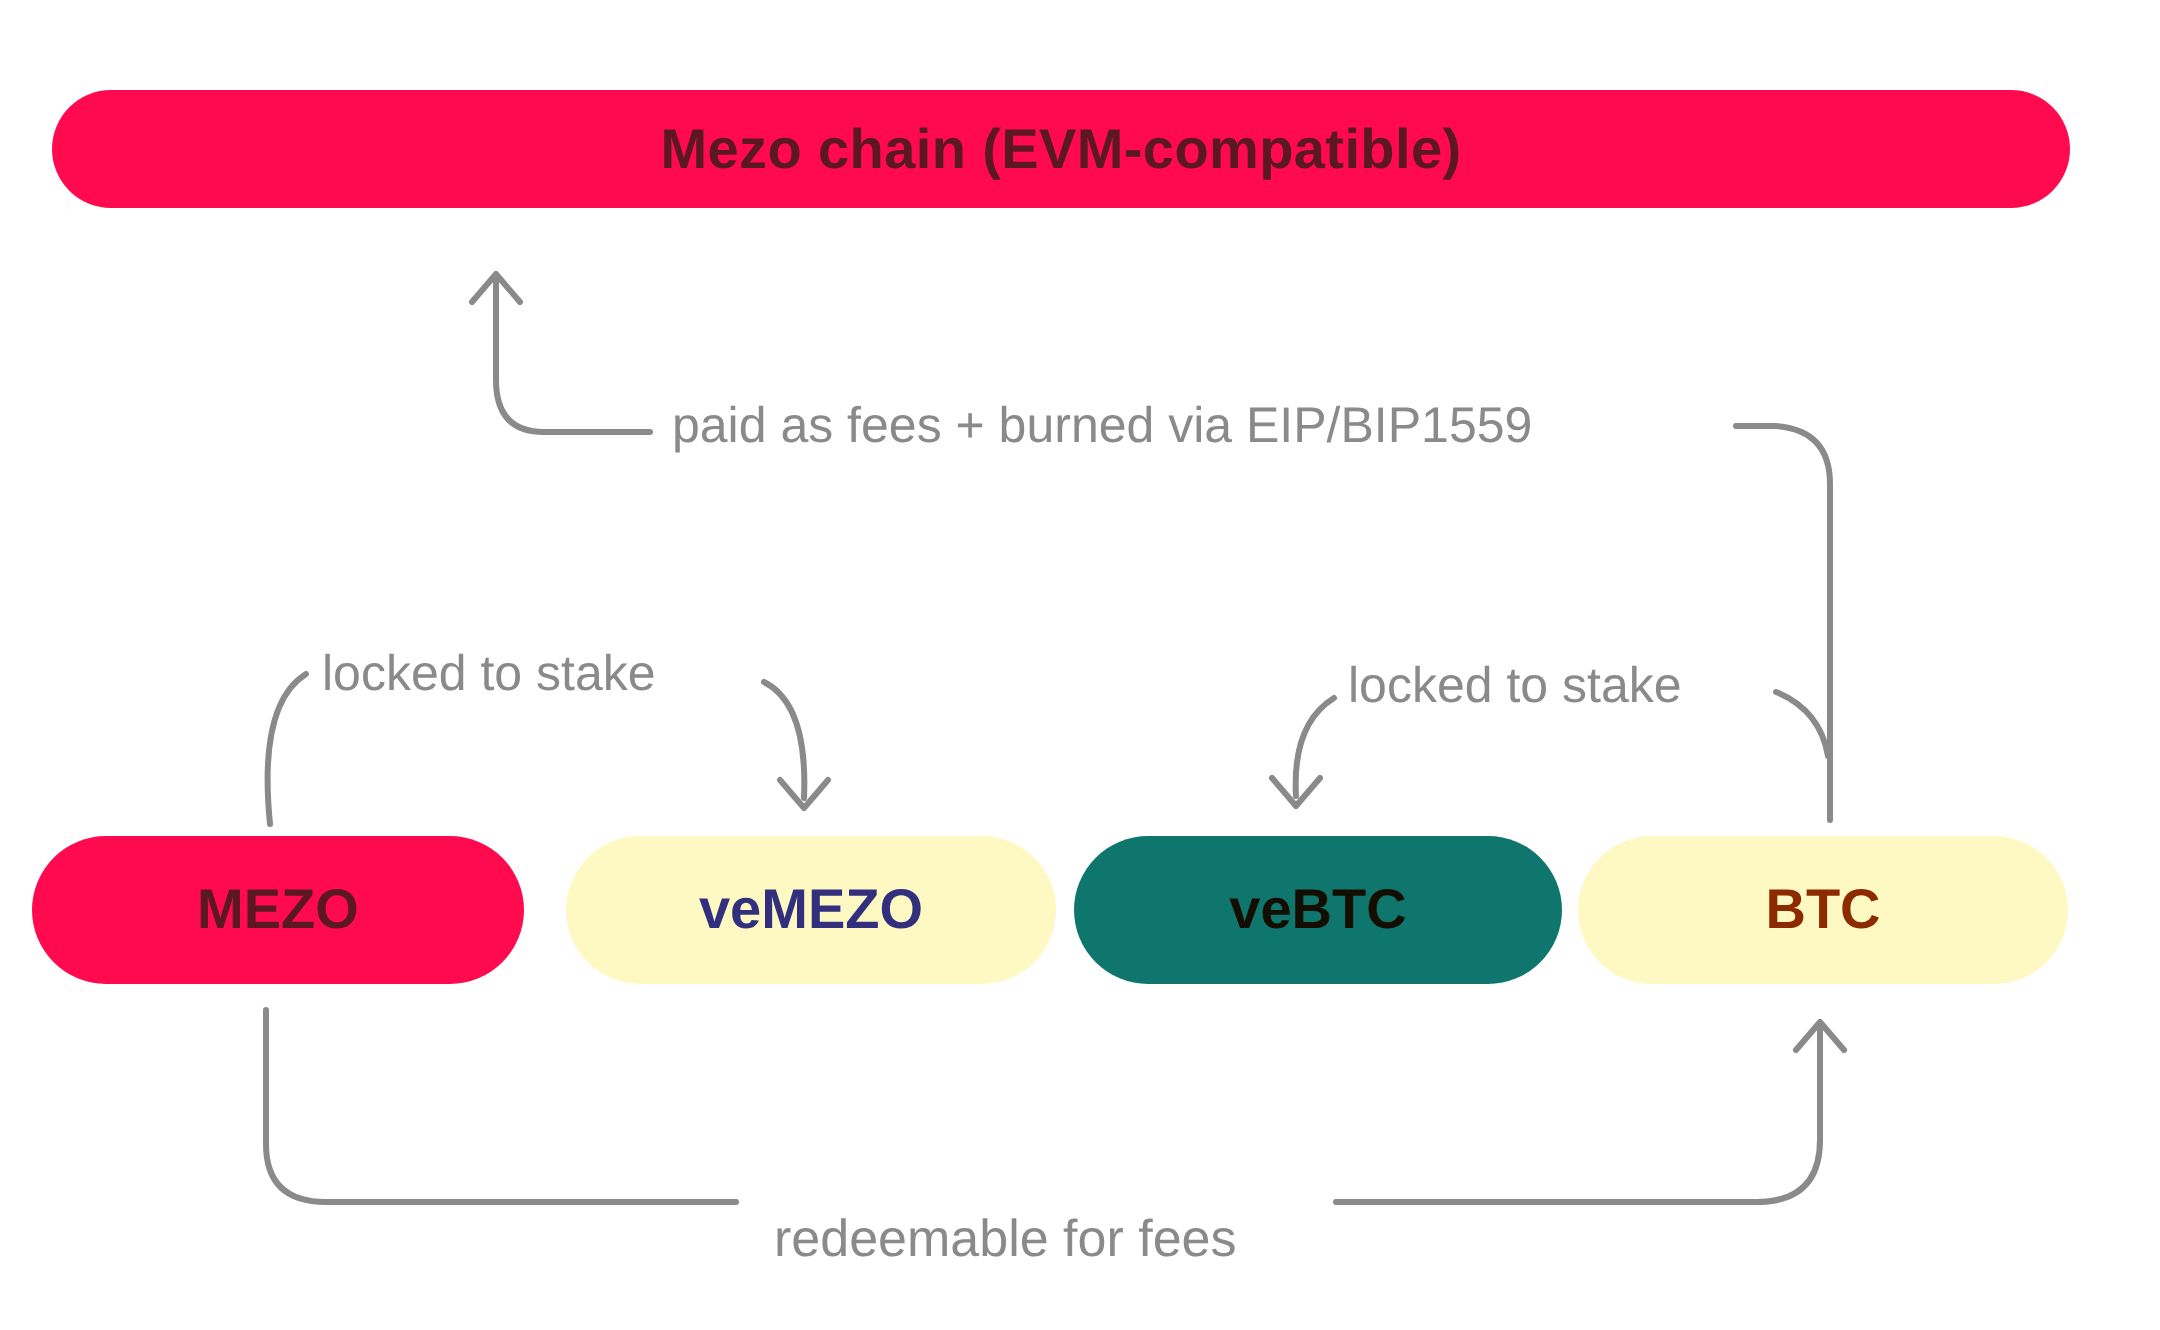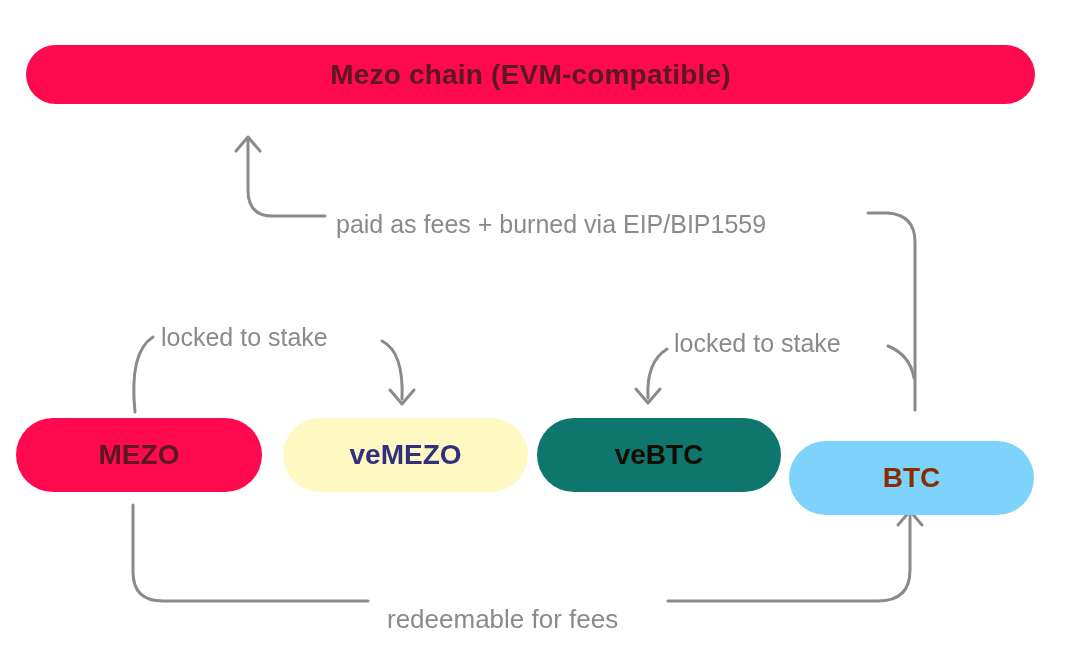--- a/index.html
+++ b/index.html
@@ -28,21 +28,21 @@
   .pill.mezo  {left:16px; width:246px;}
   .pill.vemezo{left:283px;width:245px;}
   .pill.vebtc {left:537px;width:244px;}
   .pill.btc   {left:789px;width:245px;}
   .glabel{
     position:absolute;
     font-size:25px;
     color:#8a8a8a;
     white-space:nowrap;
   }
-  .glabel.fees      {left:336px;top:210px;}
+  .glabel.fees      {left:336px;top:199px;}
   .glabel.locked-l  {left:161px;top:323px;}
   .glabel.locked-r  {left:674px;top:329px;}
   .glabel.redeem    {left:387px;top:588px;font-size:26px;margin-top:16px;}
   svg.connectors{
     position:absolute;left:0;top:0;width:1080px;height:665px;
     pointer-events:none;
   }
 </style>
 </head>
 <body>
@@ -83,15 +83,15 @@
   <div class="glabel locked-r">locked to stake</div>
 
   <div class="glabel redeem">redeemable for fees</div>
 
   <div class="pill mezo" style="background: rgb(255, 10, 79); color: rgb(91, 23, 34);">MEZO</div>
 
   <div class="pill vemezo" style="background: #fef9c3; color: rgb(50, 48, 126);">veMEZO</div>
 
   <div class="pill vebtc" style="background: #0f766e; color: rgb(20, 13, 2);">veBTC</div>
 
-  <div class="pill btc" style="background: #7dd3fc; color: rgb(140, 43, 0); margin-top: 23px;">BTC</div>
+  <div class="pill btc" style="background: #fef9c3; color: rgb(140, 43, 0);">BTC</div>
 
 </div>
 
 </body></html>

